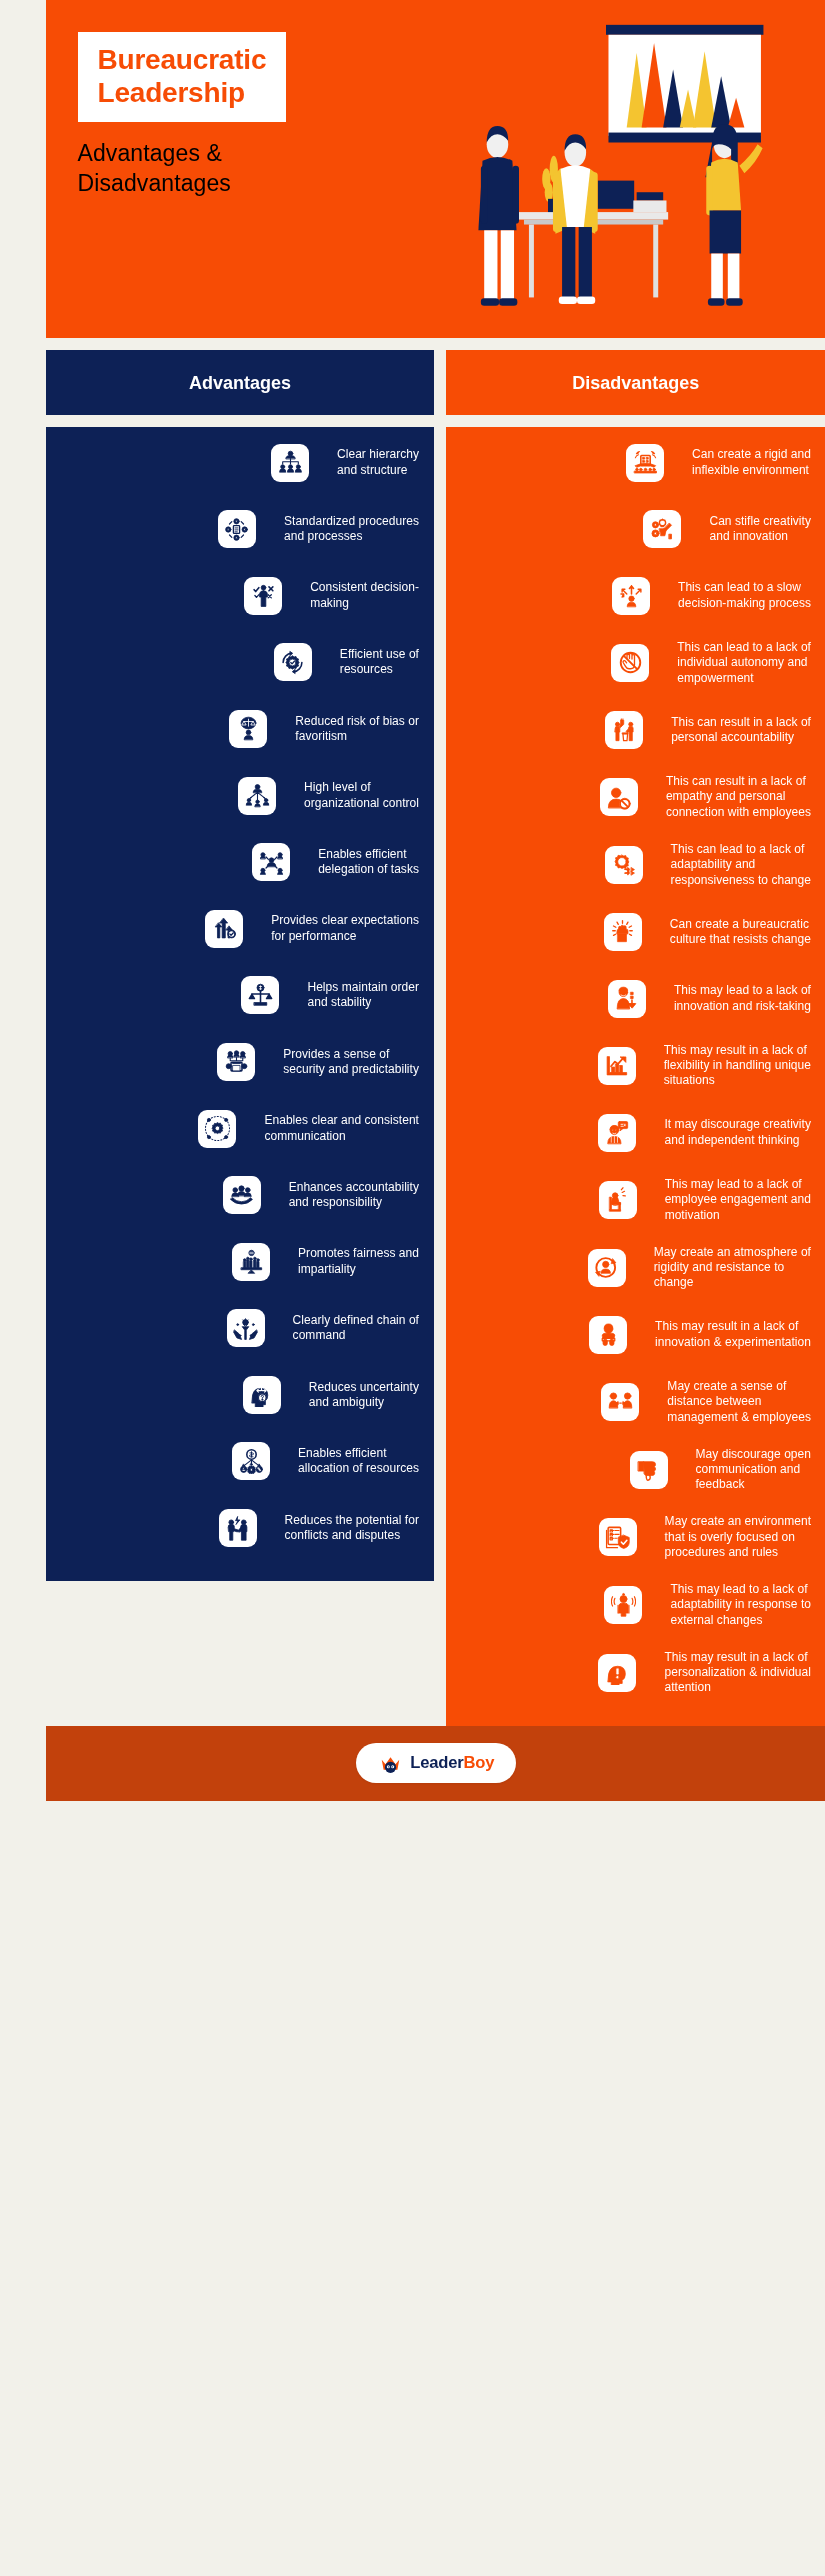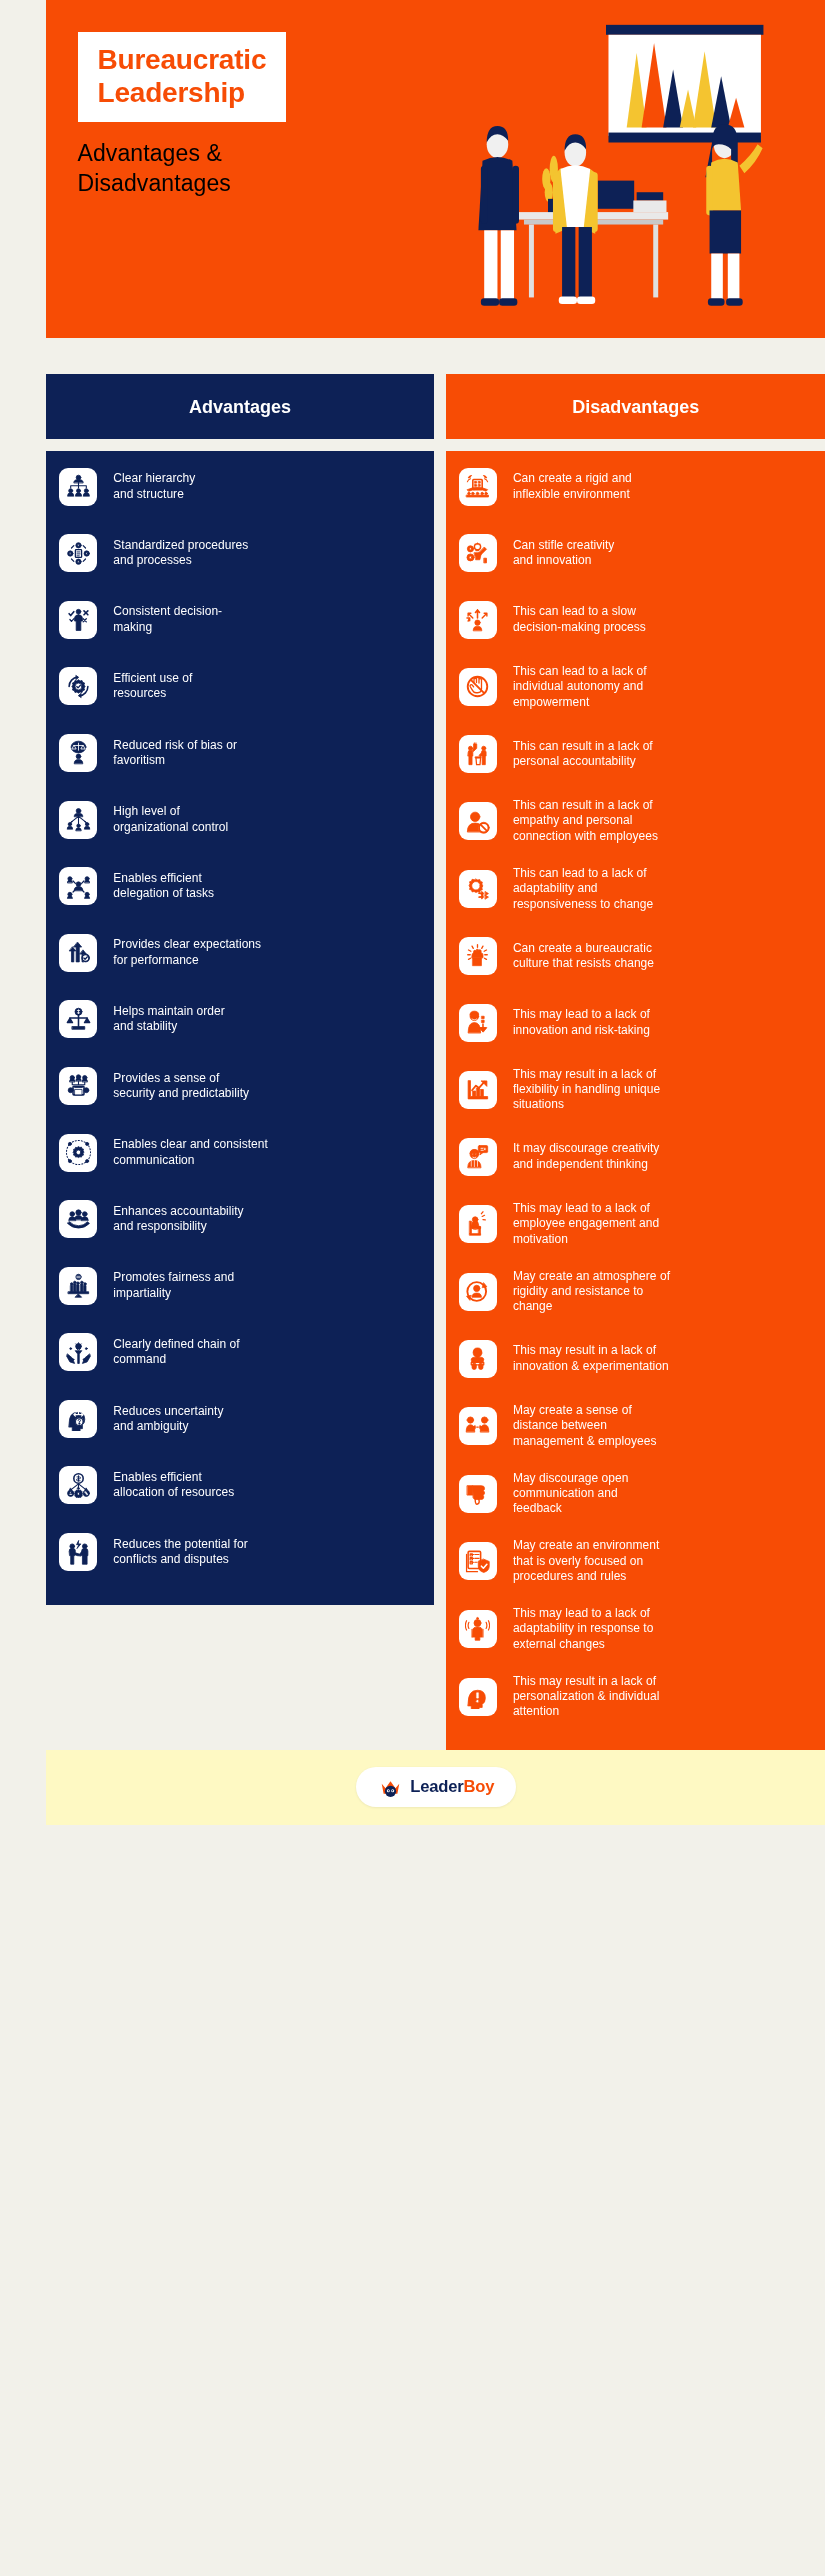--- a/index.html
+++ b/index.html
@@ -41,42 +41,43 @@
   }
   .illustration { position:absolute; right:16.6px; top:18px; width:348px; height:307px; }
 
   
   .columns {
     display:flex;
     gap:11.6px;
     padding:0 0 0 0;
     align-items:flex-start;
   }
-  .col { position:relative;margin-top:24px; }
+  .col { position:relative; }
   .col-adv { width:411px; background:#0d2156; }
   .col-dis { width:403px; background:#f74c05; }
 
   .col-head {
     text-align:center;
     color:#ffffff;
     font-size:18px;
     font-weight:bold;
     padding:23px 0 21.6px 0;
   }
   .head-adv { background:#0d2156; }
   .head-dis { background:#f74c05; }
   .head-sep { height:11.6px; background:#f2f1ea; }
 
   .list { padding:13.3px 15px 25px 13.3px; }
   .item {
     display:flex;
     align-items:center;
-    gap:16px;
+    gap:28px;
     margin-bottom:21.6px;
     min-height:45px;
+    justify-content:flex-end;
   }
   .item:last-child { margin-bottom:5px; }
 
   .ico {
     flex:0 0 auto;
     width:38px; height:38px;
     background:#ffffff;
     border-radius:9px;
     display:flex; align-items:center; justify-content:center;
   }
@@ -88,21 +89,21 @@
     color:#ffffff;
     font-size:12px;
     line-height:1.28;
     font-weight:400;
     letter-spacing:0.04px;
   }
 
   
   .footer {
     height:75px;
-    background:#fef9c3;
+    background:#c2410c;
     display:flex;
     align-items:center;
     justify-content:center;
   }
   .logo-pill {
     background:#ffffff;
     border-radius:21.6px;
     padding:7.5px 21.6px;
     display:flex;
     align-items:center;

